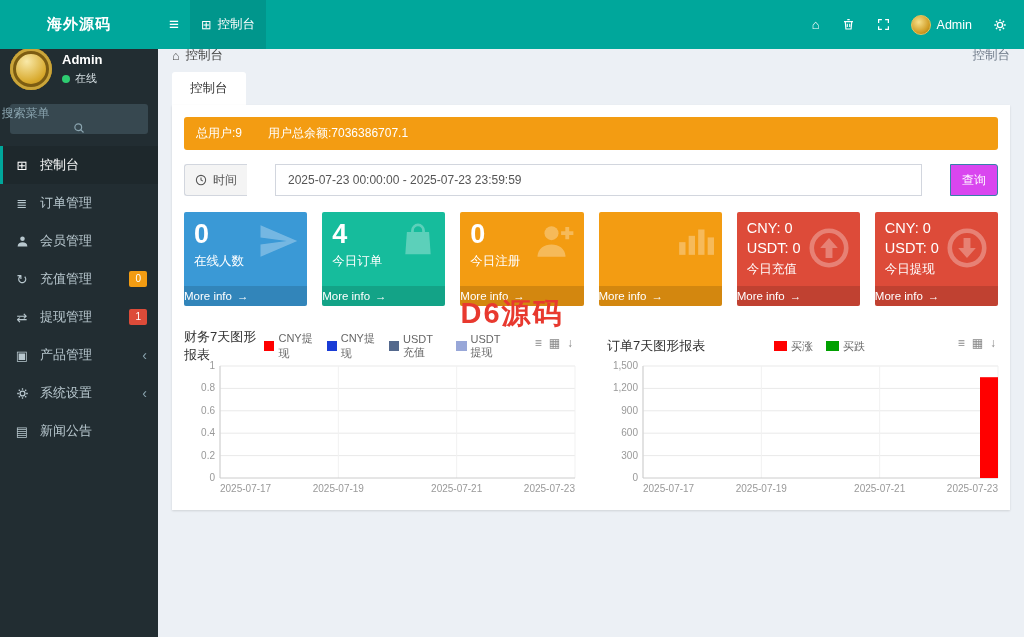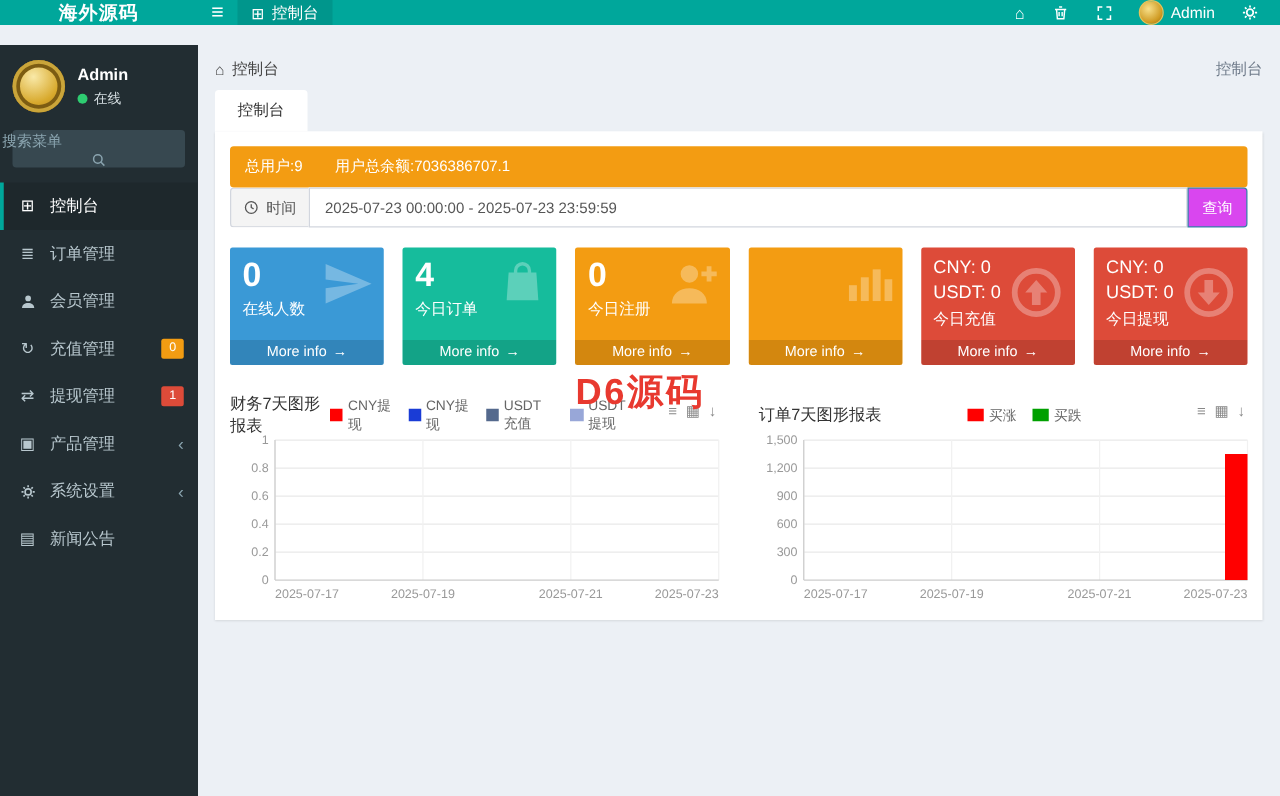--- a/index.html
+++ b/index.html
@@ -1,20 +1,20 @@
 <!DOCTYPE html>
 <html><head>
 <meta charset="utf-8">
 <style>
   * { margin:0; padding:0; box-sizing:border-box; }
   html,body { width:1024px; height:637px; overflow:hidden; }
   body { font-family:"Liberation Sans","DejaVu Sans",sans-serif; background:#ecf0f5; position:relative; }
 
   
-  .navbar { position:fixed; top:0; left:0; right:0; height:20px; background:#00a79b; display:flex; align-items:stretch; z-index:30; }
+  .navbar { position:fixed; top:0; left:0; right:0; height:49px; background:#00a79b; display:flex; align-items:stretch; z-index:30; }
   .brand { width:158px; color:#fff; font-weight:bold; font-size:15px; display:flex; align-items:center; justify-content:center; letter-spacing:1px; }
   .nav-btn { background:transparent; border:none; color:#fff; cursor:pointer; display:flex; align-items:center; gap:6px; font-size:13px; padding:0 11px; }
   .nav-burger { font-size:17px; }
   .nav-console { background:#00968c; font-size:12.5px; }
   .nav-right { margin-left:auto; display:flex; align-items:stretch; padding-right:6px; }
   .nav-user { display:flex; align-items:center; gap:6px; color:#fff; font-size:12.5px; padding:0 10px; cursor:pointer; }
   .avatar-sm { width:20px; height:20px; border-radius:50%; background:radial-gradient(circle at 38% 34%,#f7e08a,#cf9a22 66%,#8a6414); border:1px solid #e6c35c; }
 
   
   .sidebar { position:fixed; top:36px; left:0; bottom:0; width:158px; background:#222d32; z-index:20; }
@@ -39,34 +39,34 @@
   .content { margin-left:158px; padding-top:36px; height:637px; }
   .content-header { display:flex; justify-content:space-between; align-items:center; padding:11px 14px 8px; font-size:12.5px; color:#444; }
   .bc-left { display:flex; align-items:center; gap:6px; cursor:pointer; }
   .bc-right { color:#6f7b8a; }
   .tab-row { padding:0 14px; }
   .tab { display:inline-block; background:#fff; padding:8px 18px; font-size:12.5px; color:#333; border-radius:3px 3px 0 0; cursor:pointer; }
   .card { margin:0 14px; background:#fff; padding:12px; box-shadow:0 1px 2px rgba(0,0,0,.12); position:relative; }
 
   .summary-bar { color:#fff; font-size:12px; font-weight:normal; padding:8px 12px; border-radius:3px; display:flex; gap:26px; }
 
-  .time-row { display:flex; height:32px; }
+  .time-row { margin-top:14px; display:flex; height:32px;gap:28px; }
   .time-addon { display:flex; align-items:center; gap:6px; background:#f4f4f4; border:1px solid #d2d6de; border-right:none; padding:0 10px; font-size:12px; color:#555; border-radius:3px 0 0 3px; }
   .time-input { flex:1; border:1px solid #d2d6de; padding:0 12px; font-size:12px; color:#555; outline:none; }
   .query-btn { width:48px; color:#fff; border:1px solid #367fa9; font-size:12px; border-radius:0 3px 3px 0; cursor:pointer; }
 
   .boxes { display:flex; gap:15px; margin-top:16px; }
   .ibox { flex:1; position:relative; color:#fff; border-radius:2px; height:94px; overflow:hidden; }
   .ibox-inner { padding:7px 10px; }
   .ibox-num { font-size:27px; font-weight:bold; line-height:1.15; }
   .ibox-line { font-size:14.5px; font-weight:normal; line-height:1.35; }
   .ibox-label { font-size:12.5px; margin-top:3px; }
   .ibox-icon { position:absolute; top:8px; right:8px; opacity:.3; }
   .ibox-icon.mid { top:13px; }
-  .ibox-more { display:block; background:rgba(0,0,0,.13); text-align:center; font-size:11.5px; color:#fff; padding:4px 0; position:absolute; bottom:0; left:0; right:0; text-decoration:none; cursor:pointer; }
+  .ibox-more { display:block; background:rgba(0,0,0,.13); font-size:11.5px; color:#fff; padding:4px 0; position:absolute; bottom:0; left:0; right:0; text-decoration:none; cursor:pointer; }
   .ibox-more .arr { margin-left:5px; }
 
   .charts { display:flex; gap:32px; margin-top:30px; }
   .chart-panel { flex:1; position:relative; min-width:0; }
   .chart-head { display:flex; align-items:center; font-size:13px; color:#333; height:20px; margin-bottom:4px; padding-right:64px; }
   .legend { display:flex; gap:13px; margin:0 auto; font-size:11px; color:#666; align-items:center; }
   .lg-item { display:inline-flex; align-items:center; cursor:pointer; }
   .lg-item .sq { width:13px; height:10px; display:inline-block; margin-right:4px; }
   .chart-tools { position:absolute; right:2px; top:0; display:flex; gap:7px; color:#888; font-size:12px; }
   .chart-tools span { cursor:pointer; }

